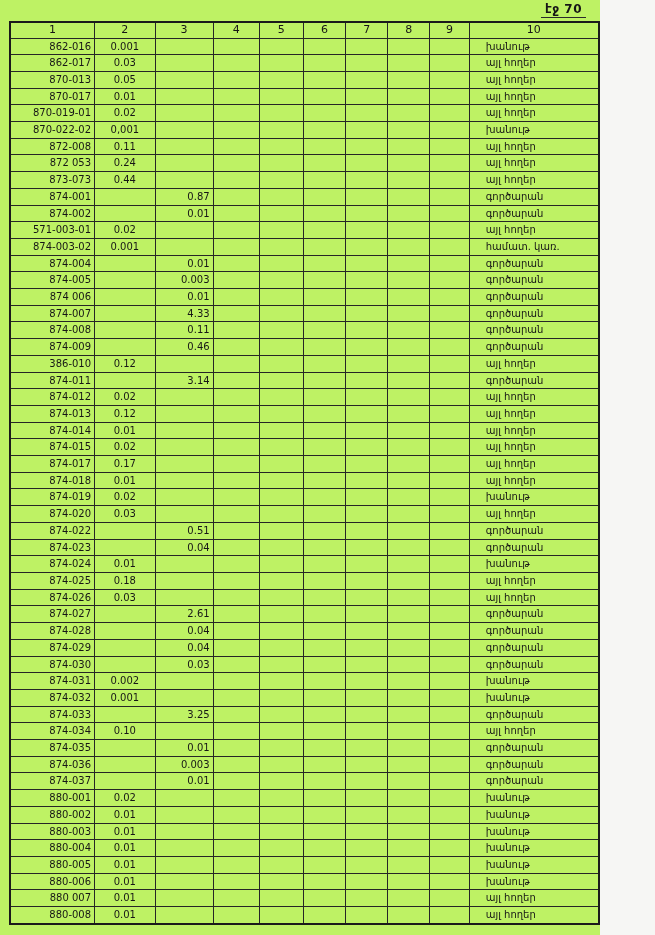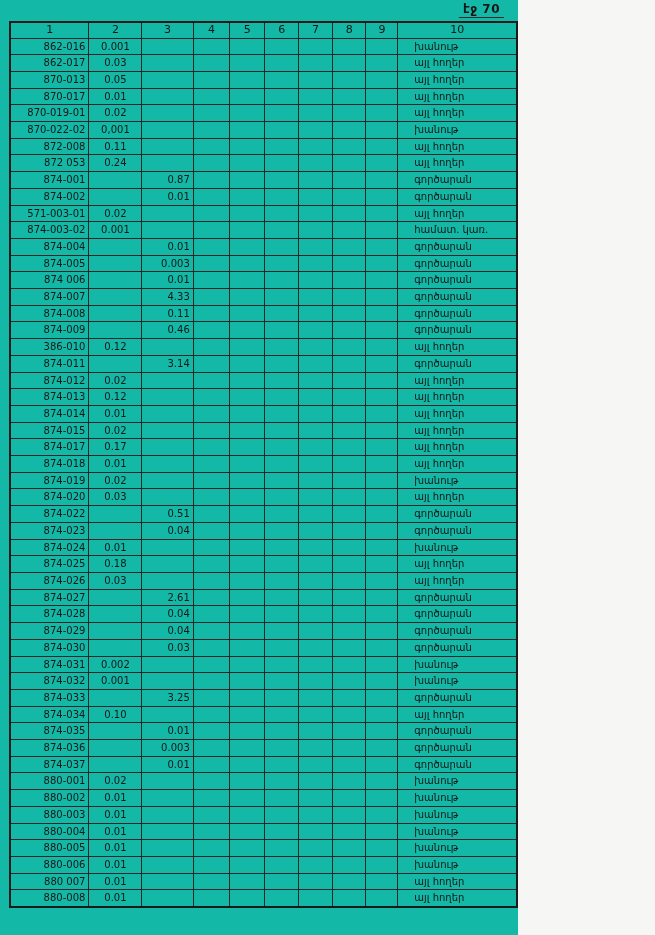--- a/index.html
+++ b/index.html
@@ -4,23 +4,23 @@
 <style>
   html, body {
     margin: 0;
     padding: 0;
     background: #f6f6f4;
     font-family: "DejaVu Sans", sans-serif;
     color: #161616;
   }
   .page {
     position: relative;
-    width: 518px;
+    width: 600px;
     height: 935px;
-    background: #14b8a6;
+    background: #bef264;
     overflow: hidden;
   }
   .page-label {
     position: absolute;
     top: 2px;
     right: 14px;
     font-size: 12px;
     font-weight: bold;
     letter-spacing: 0.5px;
     border-bottom: 1px solid #2a2a2a;
@@ -193,20 +193,32 @@
           <td class="c3"></td>
           <td class="c4"></td>
           <td class="c5"></td>
           <td class="c6"></td>
           <td class="c7"></td>
           <td class="c8"></td>
           <td class="c9"></td>
           <td class="c10">այլ հողեր</td>
         </tr>
         <tr>
+          <td class="c1">873-073</td>
+          <td class="c2">0.44</td>
+          <td class="c3"></td>
+          <td class="c4"></td>
+          <td class="c5"></td>
+          <td class="c6"></td>
+          <td class="c7"></td>
+          <td class="c8"></td>
+          <td class="c9"></td>
+          <td class="c10">այլ հողեր</td>
+        </tr>
+        <tr>
           <td class="c1">874-001</td>
           <td class="c2"></td>
           <td class="c3">0.87</td>
           <td class="c4"></td>
           <td class="c5"></td>
           <td class="c6"></td>
           <td class="c7"></td>
           <td class="c8"></td>
           <td class="c9"></td>
           <td class="c10">գործարան</td>

